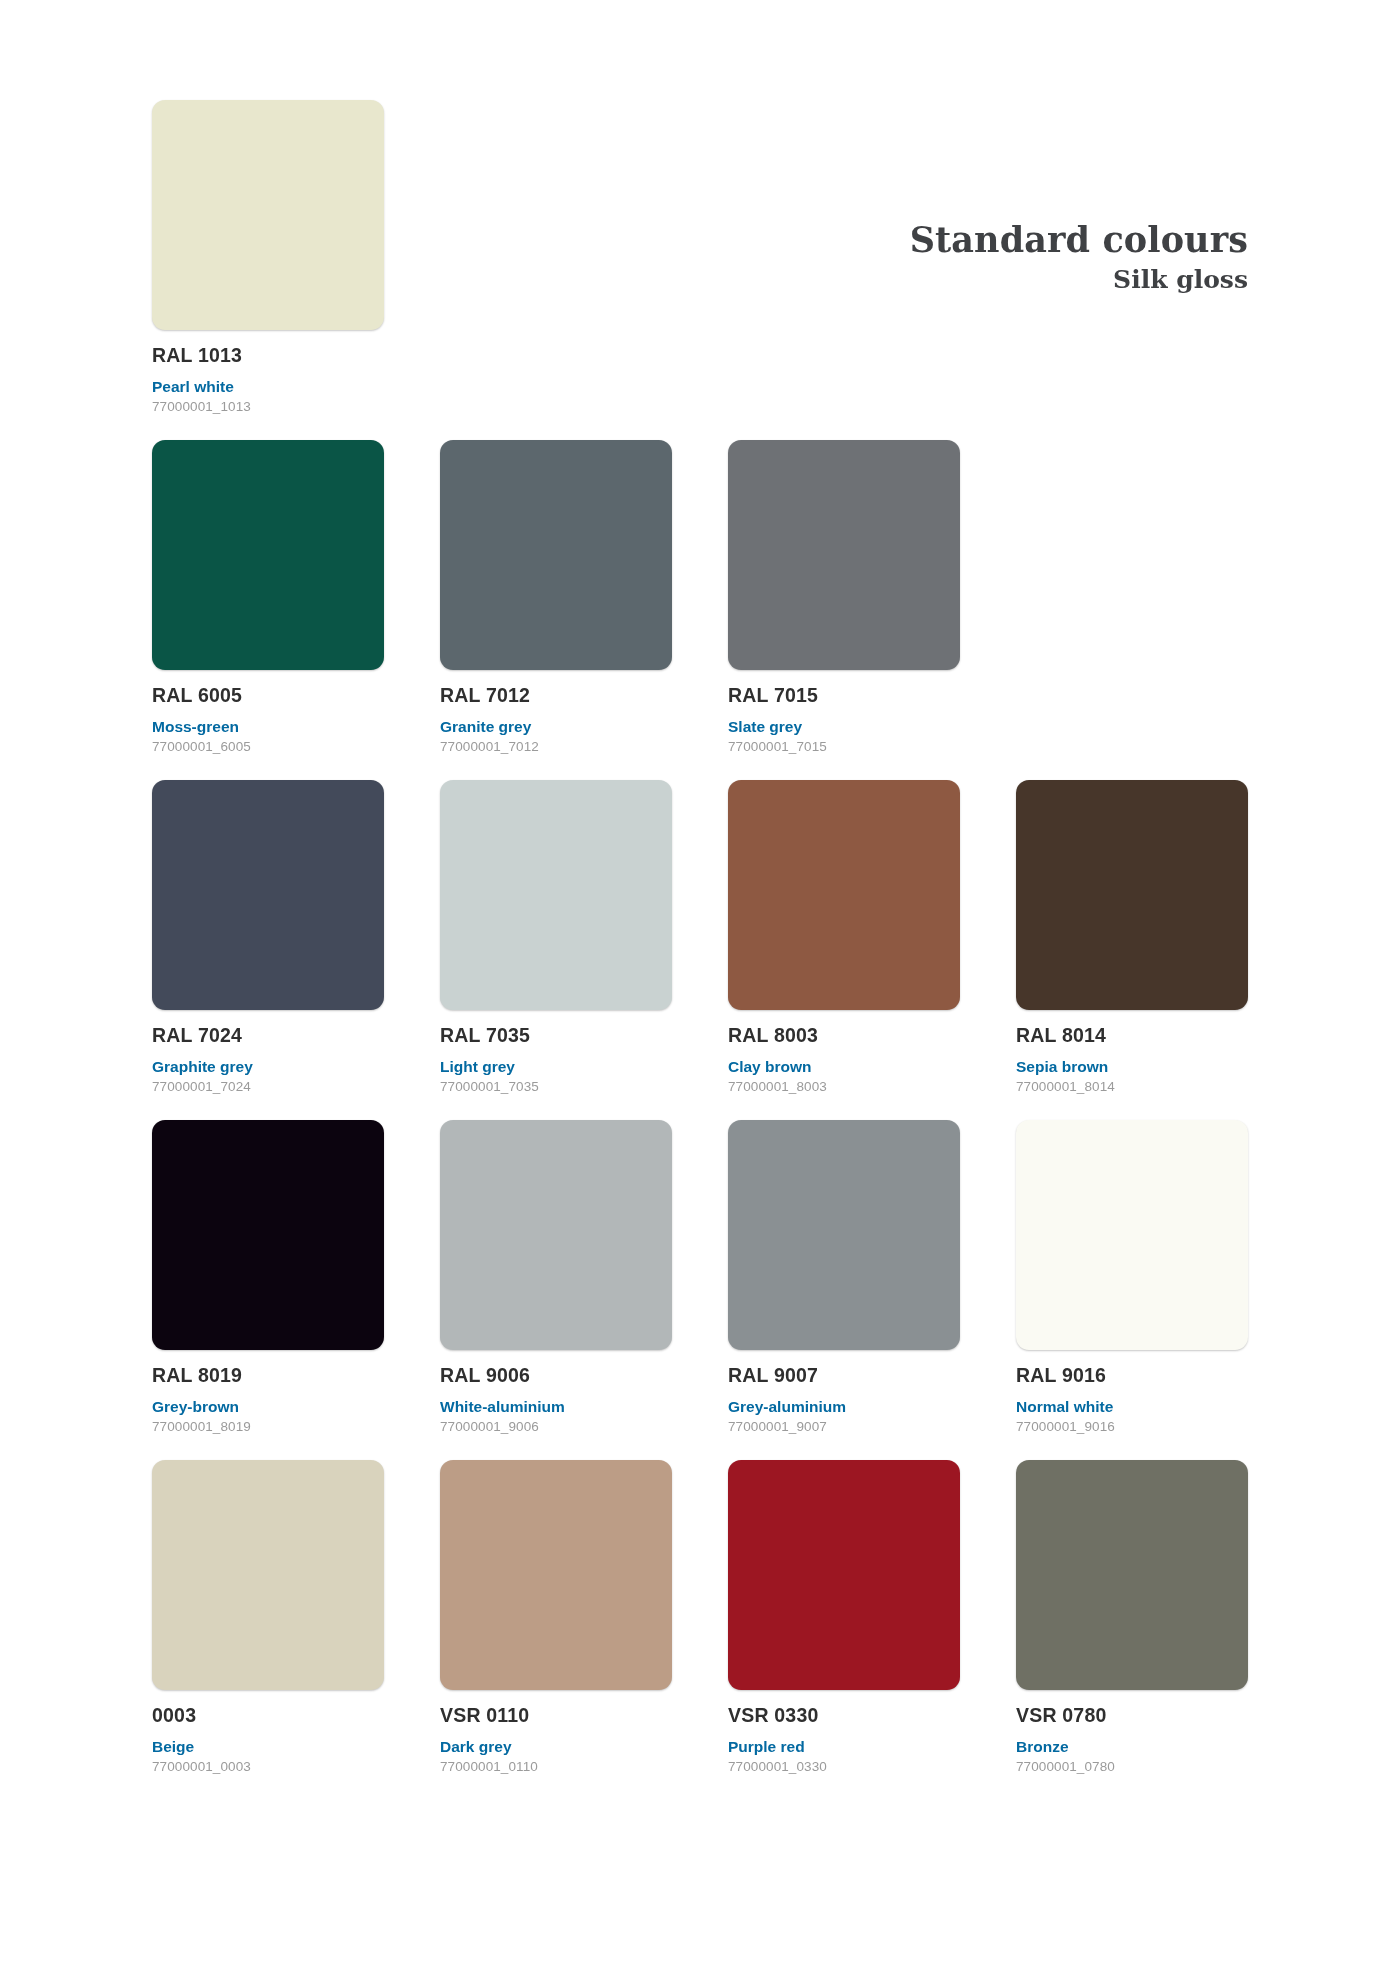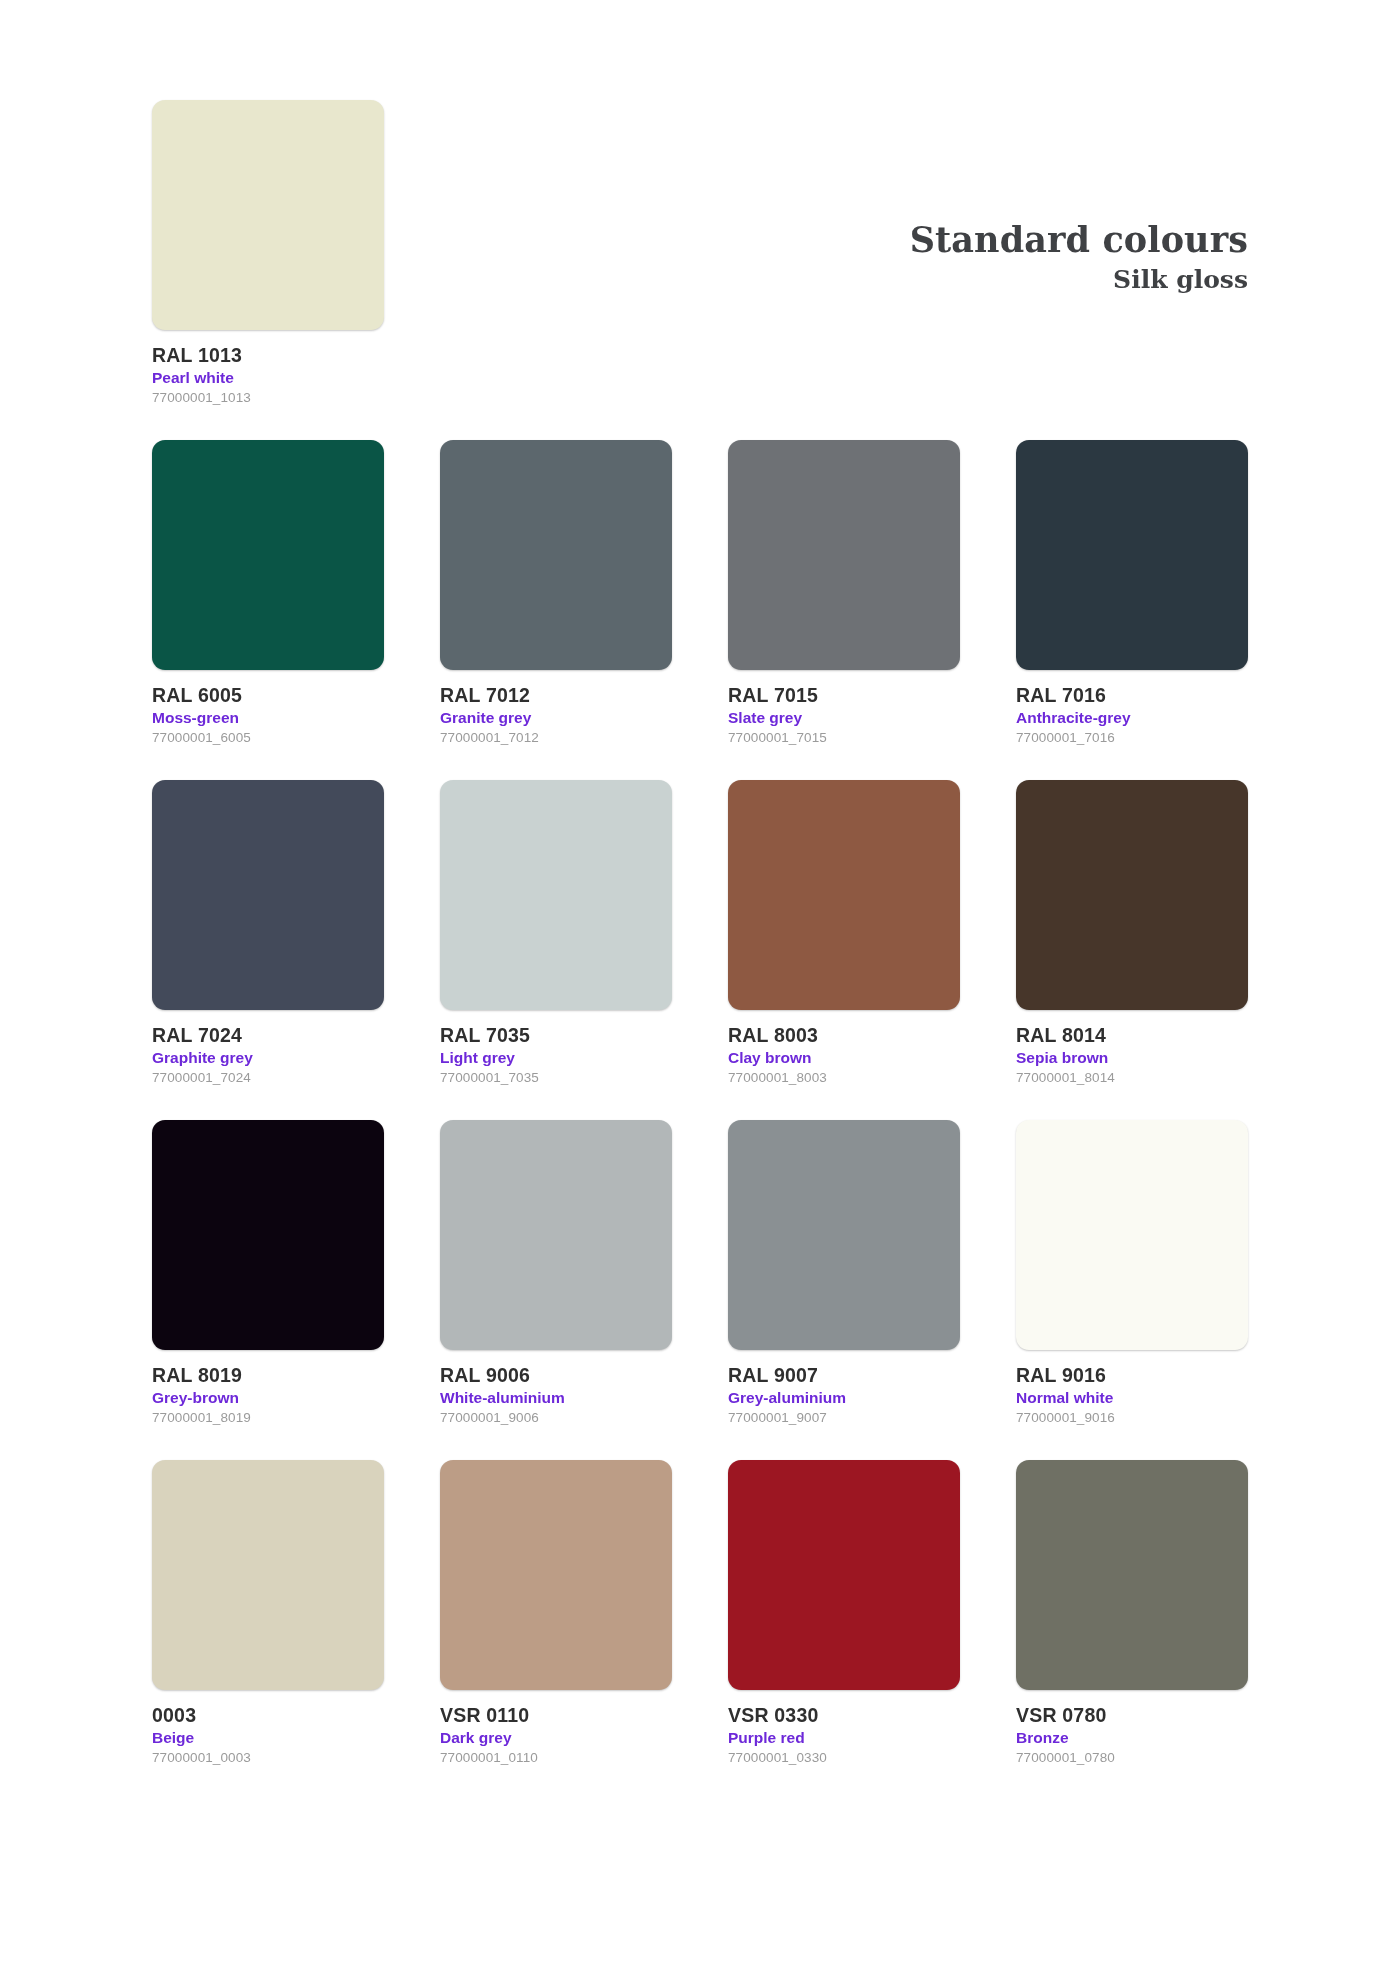--- a/index.html
+++ b/index.html
@@ -90,23 +90,23 @@
   .ral-code {
     font-size: 19.5px;
     font-weight: 700;
     color: #2f2f2f;
     line-height: 1.25;
     letter-spacing: 0.2px;
   }
   .ral-name {
     font-size: 15.5px;
     font-weight: 700;
-    color: #6d28d9;
+    color: #0369a1;
     line-height: 1.3;
-    margin-top: 1px;
+    margin-top: 10px;
   }
   .ral-sku {
     font-size: 13.5px;
     font-weight: 400;
     color: #9b9b9b;
     line-height: 1.35;
     letter-spacing: 0.1px;
   }
 </style>
 </head>
@@ -148,28 +148,20 @@
           </div>
         </div>
         <div class="cell c2">
           <div class="chip" style="background-color: rgb(110, 113, 117);"></div>
           <div class="caption">
             <div class="ral-code">RAL 7015</div>
             <div class="ral-name">Slate grey</div>
             <div class="ral-sku">77000001_7015</div>
           </div>
         </div>
-        <div class="cell c3">
-          <div class="chip" style="background-color: rgb(43, 56, 65);"></div>
-          <div class="caption">
-            <div class="ral-code">RAL 7016</div>
-            <div class="ral-name">Anthracite-grey</div>
-            <div class="ral-sku">77000001_7016</div>
-          </div>
-        </div>
       </div>
       <div class="row">
         <div class="cell c0">
           <div class="chip" style="background-color: rgb(67, 74, 90);"></div>
           <div class="caption">
             <div class="ral-code">RAL 7024</div>
             <div class="ral-name">Graphite grey</div>
             <div class="ral-sku">77000001_7024</div>
           </div>
         </div>

